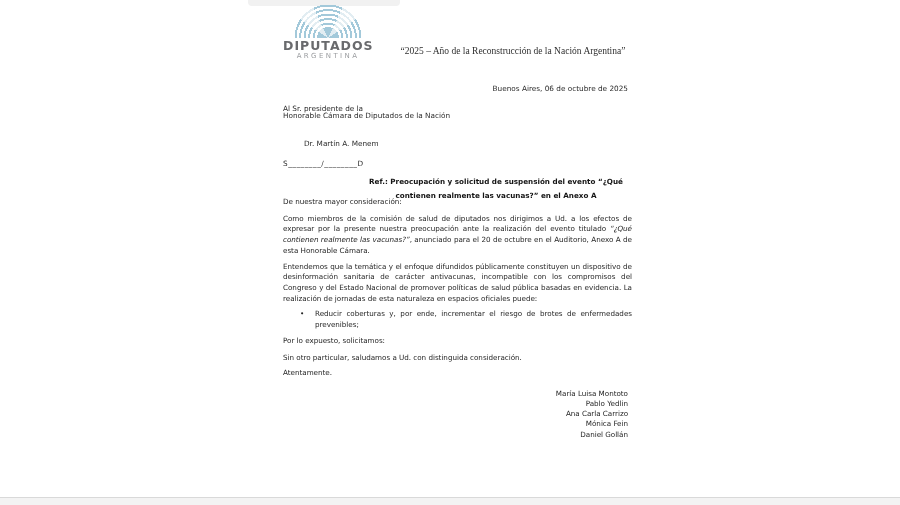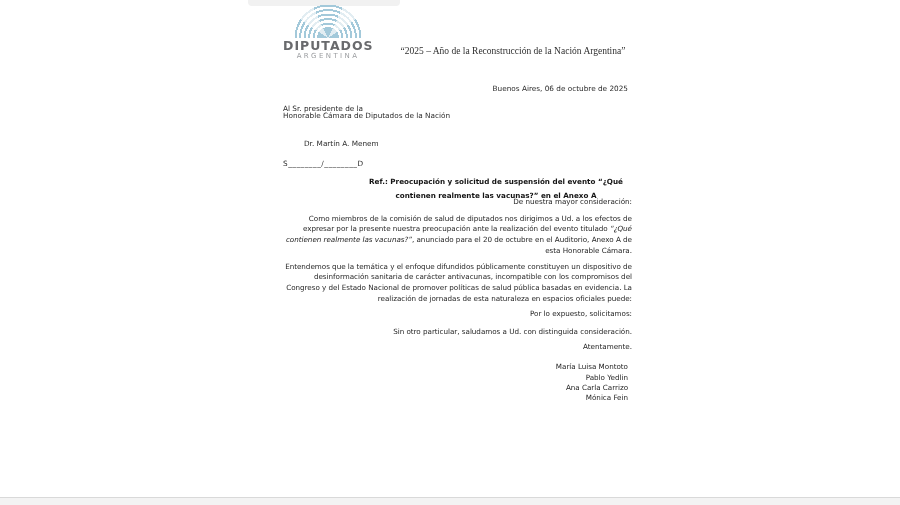--- a/index.html
+++ b/index.html
@@ -55,21 +55,21 @@
   .ref {
     position:absolute; top:175px; right:0; width:272px; text-align:center;
     font-size:7.2px; font-weight:bold; color:#141414; line-height:14px;
   }
 
   
   .body {
     position:absolute; left:0; top:197px; width:349px;
     font-size:7.2px; line-height:10.7px; color:#262626; letter-spacing:-0.03px;
   }
-  .body p { margin:0 0 5px 0;text-align:right; }
+  .body p { margin:0 0 5px 0; }
   .para { text-align:justify; }
   .salutation { margin-bottom:6px !important; }
   ul.bullets { margin:2px 0 5px 0; padding:0; list-style:none; }
   ul.bullets li { position:relative; margin:0 0 1px 17px; padding-left:15px; text-align:justify; }
   ul.bullets li::before { content:"•"; position:absolute; left:0; top:0; }
   .request-intro { margin:2px 0 7px 0 !important; }
   .request-line { text-align:justify; text-align-last:justify; margin-bottom:12px !important; }
   .closing1 { margin-bottom:4px !important; }
   .closing2 { margin-bottom:10px !important; }
   .signatures { text-align:right; line-height:10.2px; padding-right:4px; }
@@ -103,31 +103,33 @@
     <div class="ref">Ref.: Preocupación y solicitud de suspensión del evento “¿Qué contienen realmente las vacunas?” en el Anexo A</div>
 
     <div class="body">
       <p class="salutation">De nuestra mayor consideración:</p>
 
       <p class="para"><span>Como miembros de la comisión de salud de diputados nos dirigimos a Ud. a los efectos de expresar por la presente nuestra preocupación ante la realización del evento titulado </span><em>“¿Qué contienen realmente las vacunas?”</em><span>, anunciado para el 20 de octubre en el Auditorio, Anexo A de esta Honorable Cámara.</span></p>
 
       <p class="para">Entendemos que la temática y el enfoque difundidos públicamente constituyen un dispositivo de desinformación sanitaria de carácter antivacunas, incompatible con los compromisos del Congreso y del Estado Nacional de promover políticas de salud pública basadas en evidencia. La realización de jornadas de esta naturaleza en espacios oficiales puede:</p>
 
       <ul class="bullets">
+        <li><span>Reducir coberturas y, por ende, incrementar el riesgo de brotes de enfermedades prevenibles;</span></li>
       </ul>
 
       <p class="request-intro">Por lo expuesto, solicitamos:</p>
 
       <p class="closing1">Sin otro particular, saludamos a Ud. con distinguida consideración.</p>
       <p class="closing2">Atentamente.</p>
 
       <div class="signatures">
         <div>María Luisa Montoto</div>
         <div>Pablo Yedlin</div>
         <div>Ana Carla Carrizo</div>
         <div>Mónica Fein</div>
+        <div>Daniel Gollán</div>
       </div>
     </div>
 
   </div>
 
   <div class="bottom-strip"></div>
 </div>
 
 </body></html>

